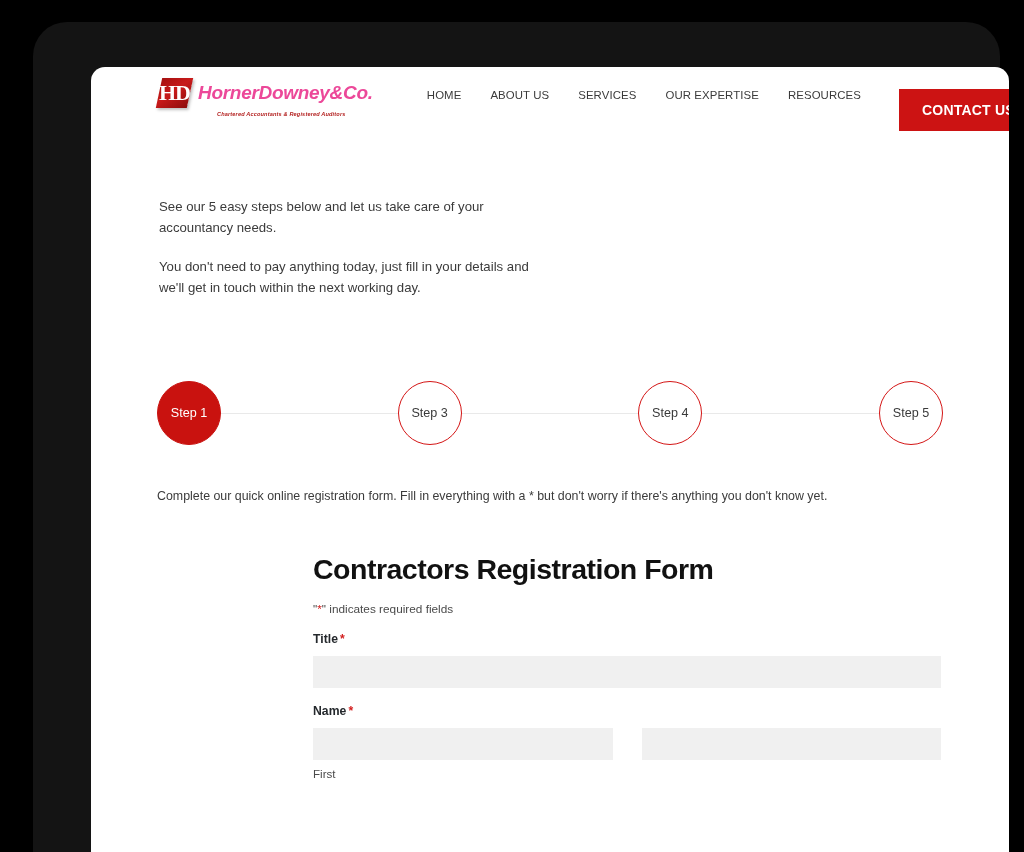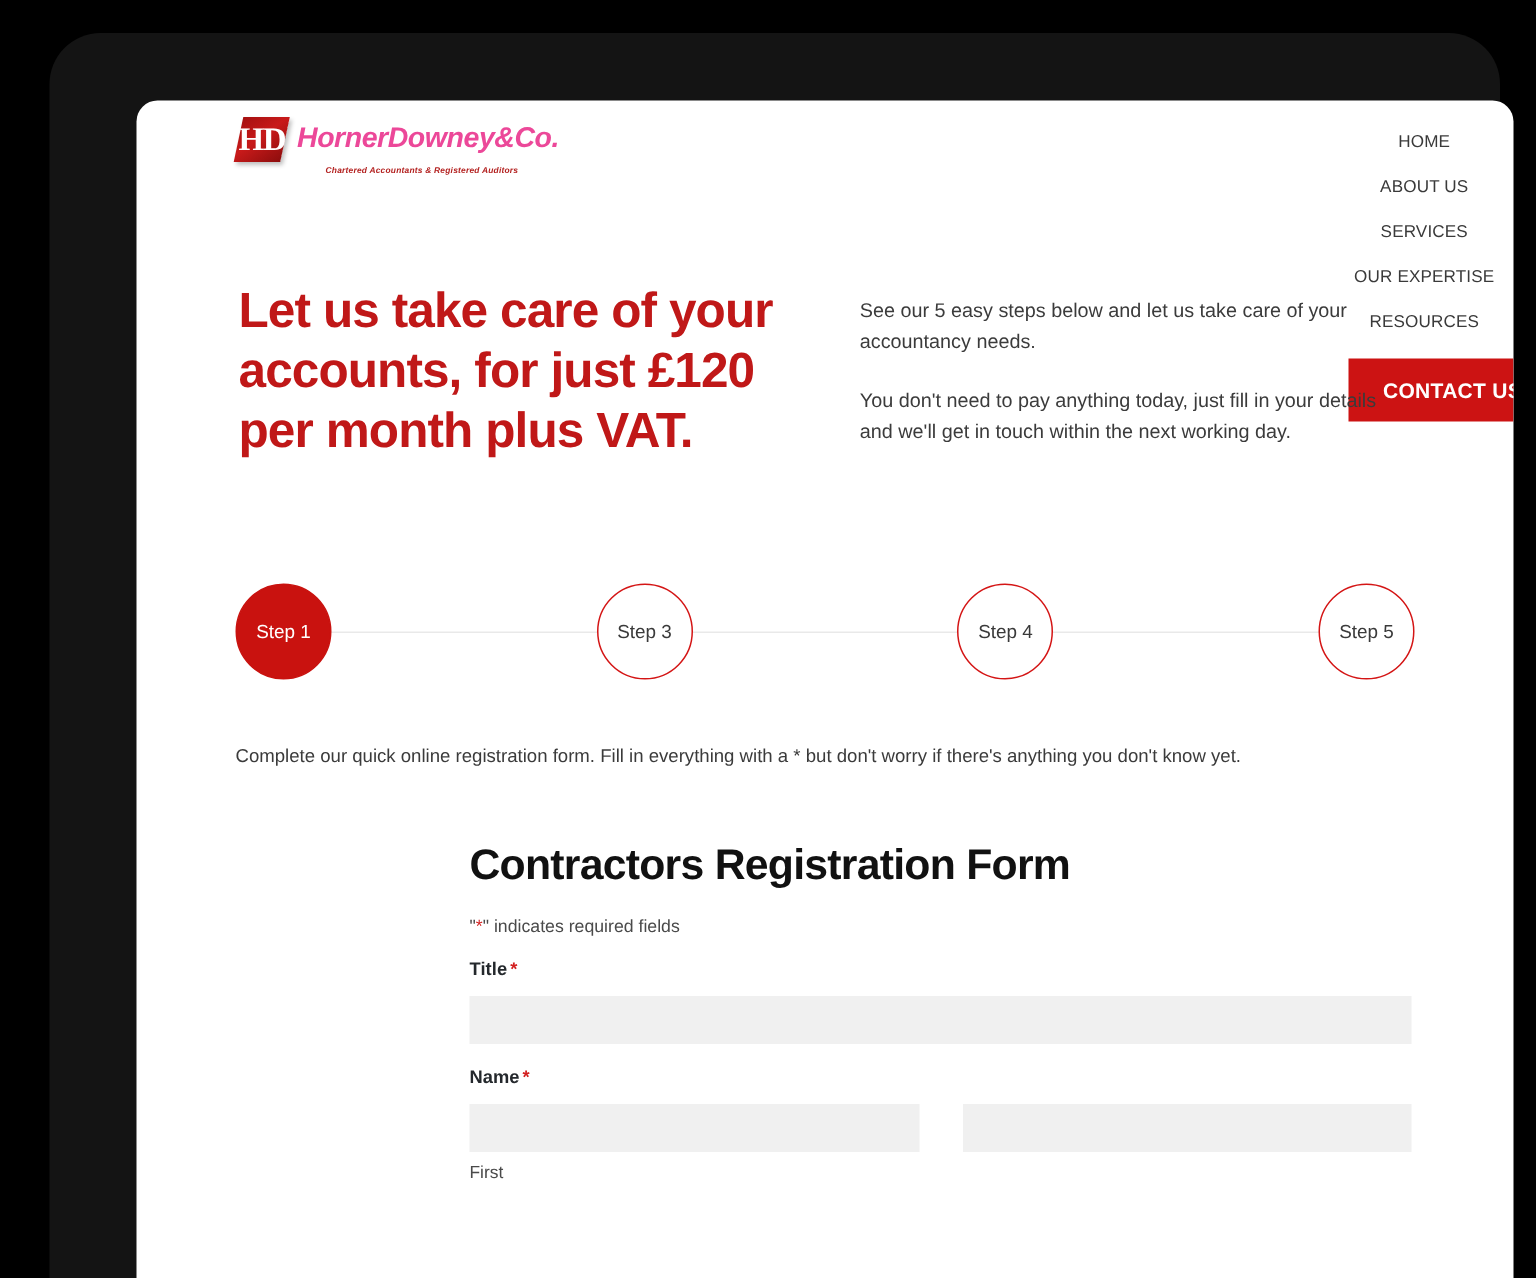--- a/index.html
+++ b/index.html
@@ -94,23 +94,22 @@
     font-weight: bold;
     letter-spacing: .15px;
     white-space: nowrap;
   }
 
   #main-nav {
     position: absolute;
     right: 0px;
     top: 22px;
     display: flex;
-    align-items: center;
-    gap: 18px;
-    flex-direction: column;
+    align-items: flex-start;
+    gap: 29px;
   }
   #main-nav .nav-link {
     color: #3a3a3a;
     font-size: 11.4px;
     letter-spacing: .1px;
     text-decoration: none;
     white-space: nowrap;
   }
   #contact-us-button {
     margin-left: 9px;
@@ -285,21 +284,20 @@
         <a class="nav-link" href="#">ABOUT US</a>
         <a class="nav-link" href="#">SERVICES</a>
         <a class="nav-link" href="#">OUR EXPERTISE</a>
         <a class="nav-link" href="#">RESOURCES</a>
         <button id="contact-us-button">CONTACT US</button>
       </nav>
 
     </header>
 
     <section id="hero">
-      <h1 id="hero-headline">Let us take care of your accounts, for just £120 per month plus VAT.</h1>
       <div id="hero-copy">
         <p>See our 5 easy steps below and let us take care of your accountancy needs.</p>
         <p>You don't need to pay anything today, just fill in your details and we'll get in touch within the next working day.</p>
       </div>
     </section>
 
     <section id="steps-section">
       <div id="steps-track">
         <div id="steps-connector"></div>
         <div class="step-circle active">Step 1</div>

